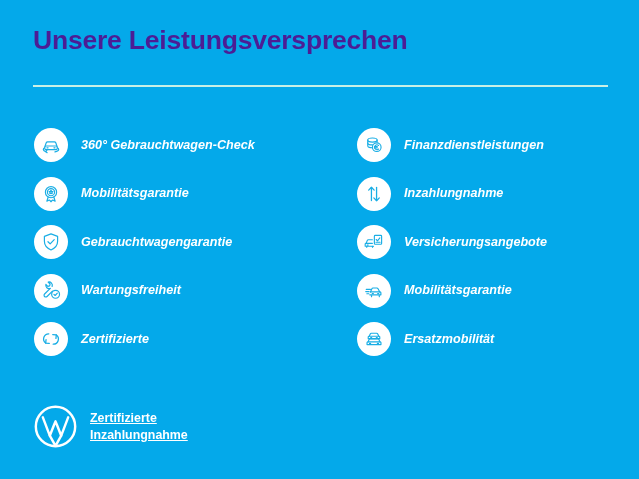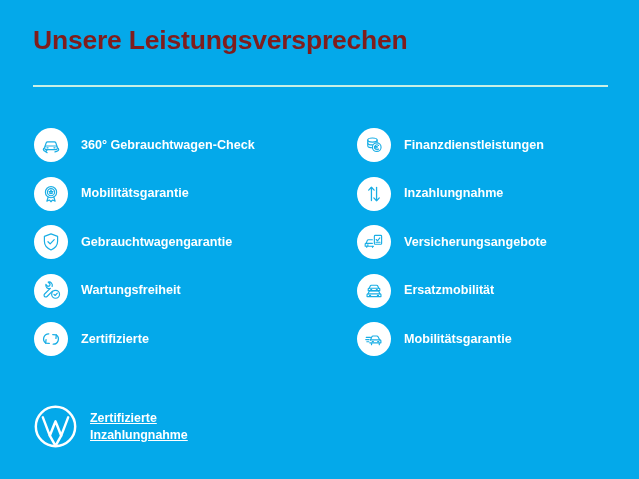--- a/index.html
+++ b/index.html
@@ -24,21 +24,21 @@
   
   .header {
     position: absolute;
     left: 33px;
     top: 26px;
     right: 31px;
   }
   .headline {
     font-size: 26.5px;
     font-weight: bold;
-    color: #7f1d1d;
+    color: #4c1d95;
     letter-spacing: -0.2px;
     line-height: 1.1;
     white-space: nowrap;
     margin: 0;
   }
   .divider {
     position: absolute;
     left: 33px;
     top: 85px;
     width: 575px;
@@ -49,20 +49,21 @@
   
   .columns {
     position: absolute;
     left: 0;
     top: 121px;
     width: 639px;
   }
   .column {
     position: absolute;
     top: 0;
+    font-style: italic;
   }
   .column-left  { left: 34px;  width: 300px; }
   .column-right { left: 357px; width: 280px; }
 
   .feature-row {
     display: flex;
     align-items: center;
     height: 48.5px;
   }
   .icon-badge {
@@ -228,49 +229,49 @@
             <rect x="12.4" y="4.8" width="7.9" height="9.6" rx="0.9"></rect>
             <polyline points="14.4,9.3 15.8,10.7 18.4,7.6"></polyline>
             <line x1="14.2" y1="12.3" x2="18.6" y2="12.3"></line>
           </svg>
         </span>
         <span class="feature-label">Versicherungsangebote</span>
       </div>
 
       <div class="feature-row">
         <span class="icon-badge">
+          <svg width="22" height="22" viewBox="0 0 24 24" fill="none" stroke="#1aaee5" stroke-width="1.3" stroke-linecap="round" stroke-linejoin="round">
+            <path d="M8.2 13.1l1.4-3.4a1.5 1.5 0 0 1 1.4-.95h4.1a1.5 1.5 0 0 1 1.3.75l1.9 3.6"></path>
+            <path d="M8 13h10.5a1 1 0 0 1 1 1v2.2H7.4"></path>
+            <line x1="10.1" y1="14.9" x2="11.3" y2="14.9"></line>
+            <line x1="16" y1="14.9" x2="17.2" y2="14.9"></line>
+            <line x1="9.3" y1="17" x2="9.3" y2="18.2"></line>
+            <line x1="17.8" y1="17" x2="17.8" y2="18.2"></line>
+            <line x1="3.6" y1="10.3" x2="8.1" y2="10.3"></line>
+            <line x1="3" y1="12.6" x2="6.6" y2="12.6"></line>
+            <line x1="4.2" y1="15" x2="6.4" y2="15"></line>
+          </svg>
+        </span>
+        <span class="feature-label">Mobilitätsgarantie</span>
+      </div>
+
+      <div class="feature-row">
+        <span class="icon-badge">
           <svg width="22" height="22" viewBox="0 0 24 24" fill="none" stroke="#1aaee5" stroke-width="1.25" stroke-linecap="round" stroke-linejoin="round">
             <path d="M6.8 9.1l1.1-2.6a1.3 1.3 0 0 1 1.2-.8h5.8a1.3 1.3 0 0 1 1.2.8l1.1 2.6"></path>
             <path d="M6.6 9h10.8a.9.9 0 0 1 .9.9v1.7H5.7V9.9a.9.9 0 0 1 .9-.9z"></path>
             <line x1="8.4" y1="10.5" x2="9.5" y2="10.5"></line>
             <line x1="14.5" y1="10.5" x2="15.6" y2="10.5"></line>
             <path d="M5.5 15.2l1.1-2.6a1.3 1.3 0 0 1 1.2-.8h8.4a1.3 1.3 0 0 1 1.2.8l1.1 2.6"></path>
             <path d="M5.3 15.1h13.4a.9.9 0 0 1 .9.9v2.1H4.4V16a.9.9 0 0 1 .9-.9z"></path>
             <line x1="7.1" y1="16.8" x2="8.3" y2="16.8"></line>
             <line x1="15.7" y1="16.8" x2="16.9" y2="16.8"></line>
           </svg>
         </span>
         <span class="feature-label">Ersatzmobilität</span>
-      </div>
-
-      <div class="feature-row">
-        <span class="icon-badge">
-          <svg width="22" height="22" viewBox="0 0 24 24" fill="none" stroke="#1aaee5" stroke-width="1.3" stroke-linecap="round" stroke-linejoin="round">
-            <path d="M8.2 13.1l1.4-3.4a1.5 1.5 0 0 1 1.4-.95h4.1a1.5 1.5 0 0 1 1.3.75l1.9 3.6"></path>
-            <path d="M8 13h10.5a1 1 0 0 1 1 1v2.2H7.4"></path>
-            <line x1="10.1" y1="14.9" x2="11.3" y2="14.9"></line>
-            <line x1="16" y1="14.9" x2="17.2" y2="14.9"></line>
-            <line x1="9.3" y1="17" x2="9.3" y2="18.2"></line>
-            <line x1="17.8" y1="17" x2="17.8" y2="18.2"></line>
-            <line x1="3.6" y1="10.3" x2="8.1" y2="10.3"></line>
-            <line x1="3" y1="12.6" x2="6.6" y2="12.6"></line>
-            <line x1="4.2" y1="15" x2="6.4" y2="15"></line>
-          </svg>
-        </span>
-        <span class="feature-label">Mobilitätsgarantie</span>
       </div>
 
     </div>
   </div>
 
   <div class="footer">
     <span class="vw-logo">
       <svg width="45" height="45" viewBox="0 0 48 48" fill="none" stroke="#ffffff" stroke-width="2.6" stroke-linecap="round" stroke-linejoin="round">
         <circle cx="24" cy="24" r="21"></circle>
         <path d="M10.5 14.2l7.4 19.6 4.4-11.2 1.7-4.1 1.7 4.1 4.4 11.2 7.4-19.6"></path>

